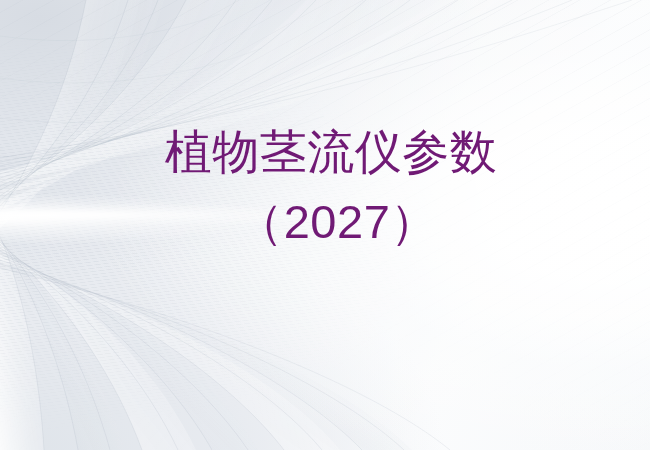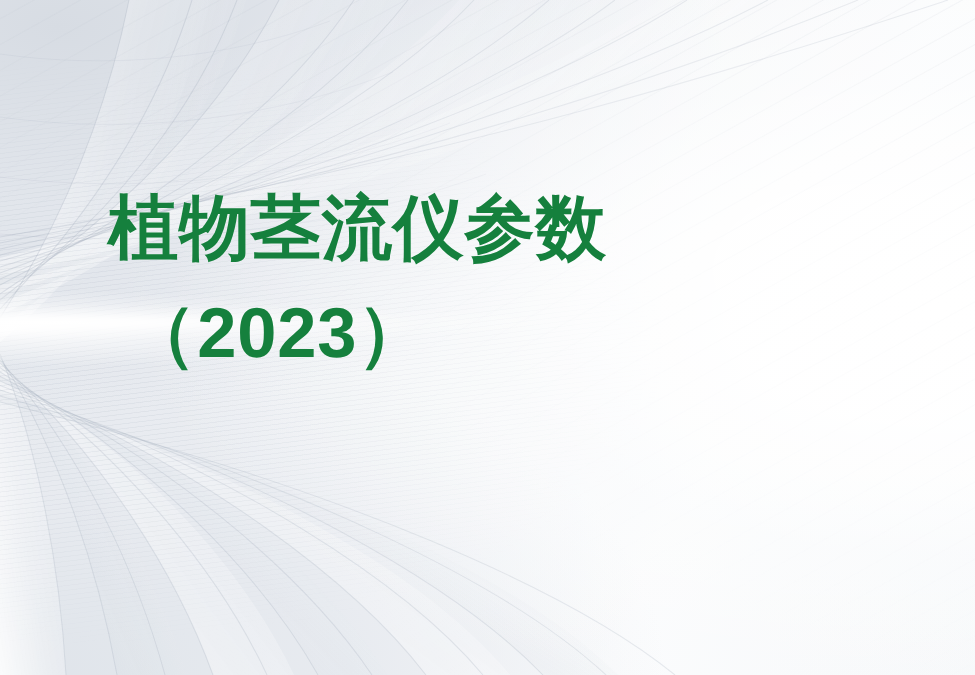--- a/index.html
+++ b/index.html
@@ -85,26 +85,27 @@
 
   
   #title-block {
     position: absolute;
     left: 70px;
     top: 128px;
     width: 520px;
     z-index: 5;
   }
   .title-line {
-    color: #15803d;
-    font-weight: bold;
+    color: #701a75;
+    font-weight: normal;
     line-height: 1.0;
     letter-spacing: 0.5px;
     white-space: nowrap;
     text-shadow: 0 0 1px rgba(255,255,255,0.45);
+    text-align: center;
   }
   #title-line-1 {
     font-size: 47px;
     margin: 0 0 0 2px;
   }
   #title-line-2 {
     font-size: 47px;
     margin: 23px 0 0 14px;
   }
 </style>
@@ -240,16 +241,16 @@
       <path d="M 650,390 C 600,410 560,430 536,450"></path>
     </g>
   </svg>
 
   <div class="bg-layer" id="bg-highlight"></div>
 
   <div class="bg-layer" id="bg-vignette"></div>
 
   <div id="title-block">
     <div class="title-line" id="title-line-1">植物茎流仪参数</div>
-    <div class="title-line" id="title-line-2">（2023）</div>
+    <div class="title-line" id="title-line-2">（2027）</div>
   </div>
 
 </div>
 
 </body></html>

